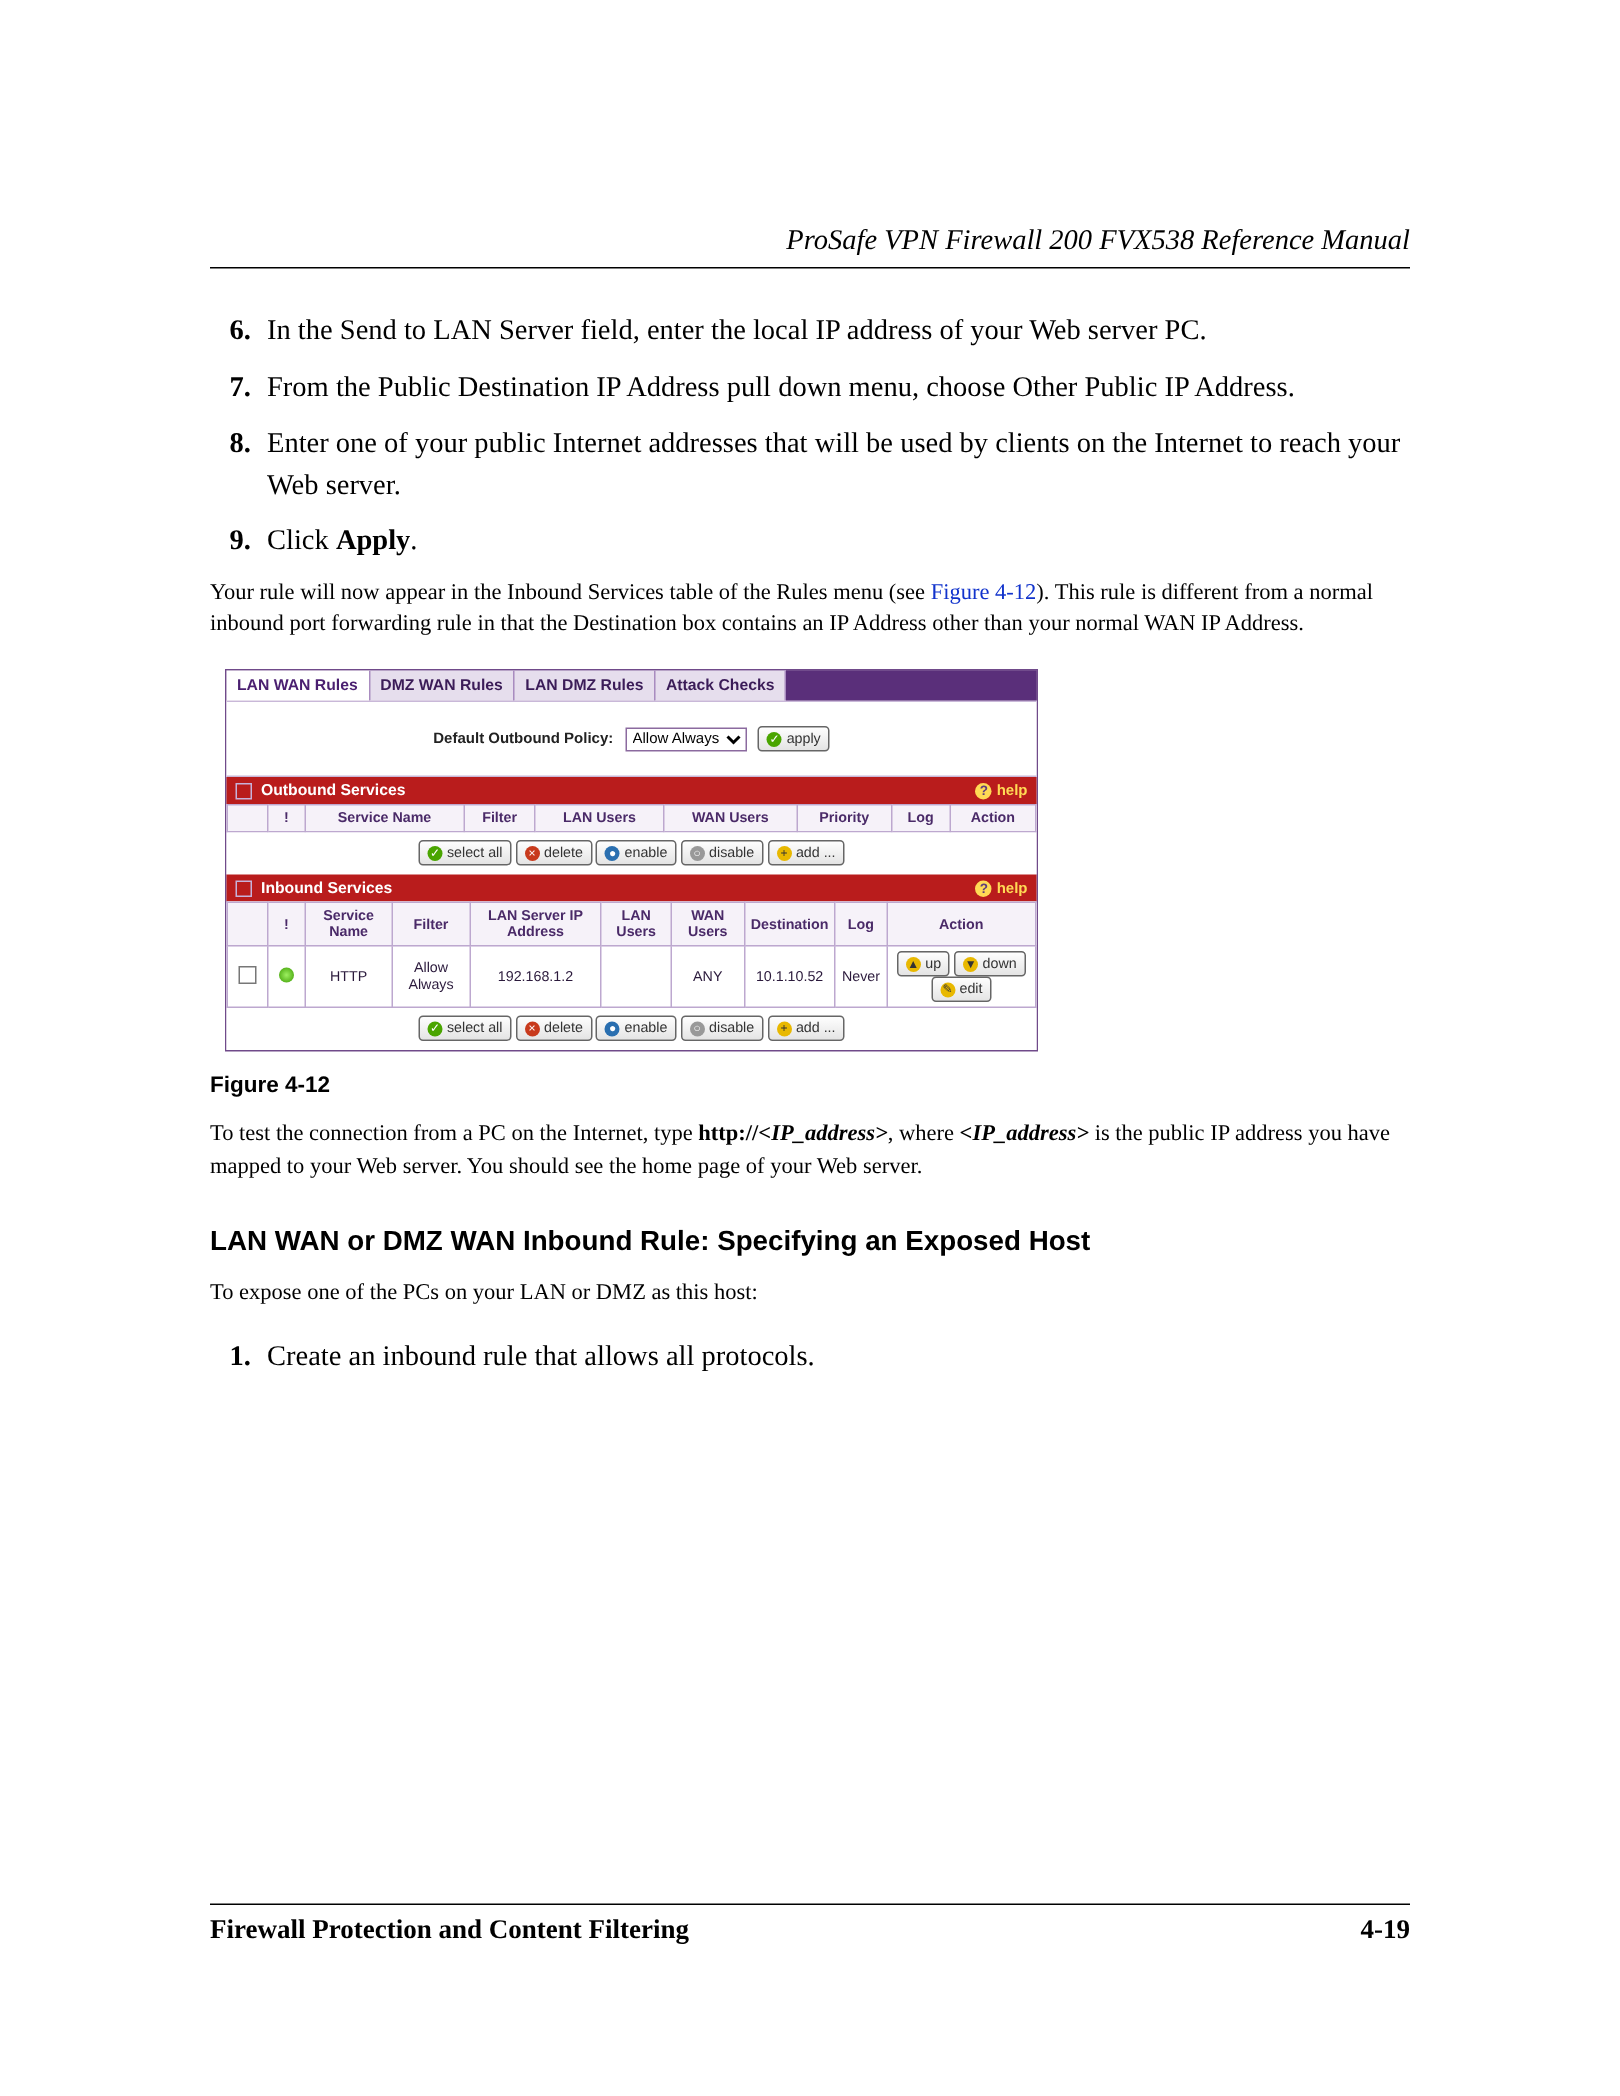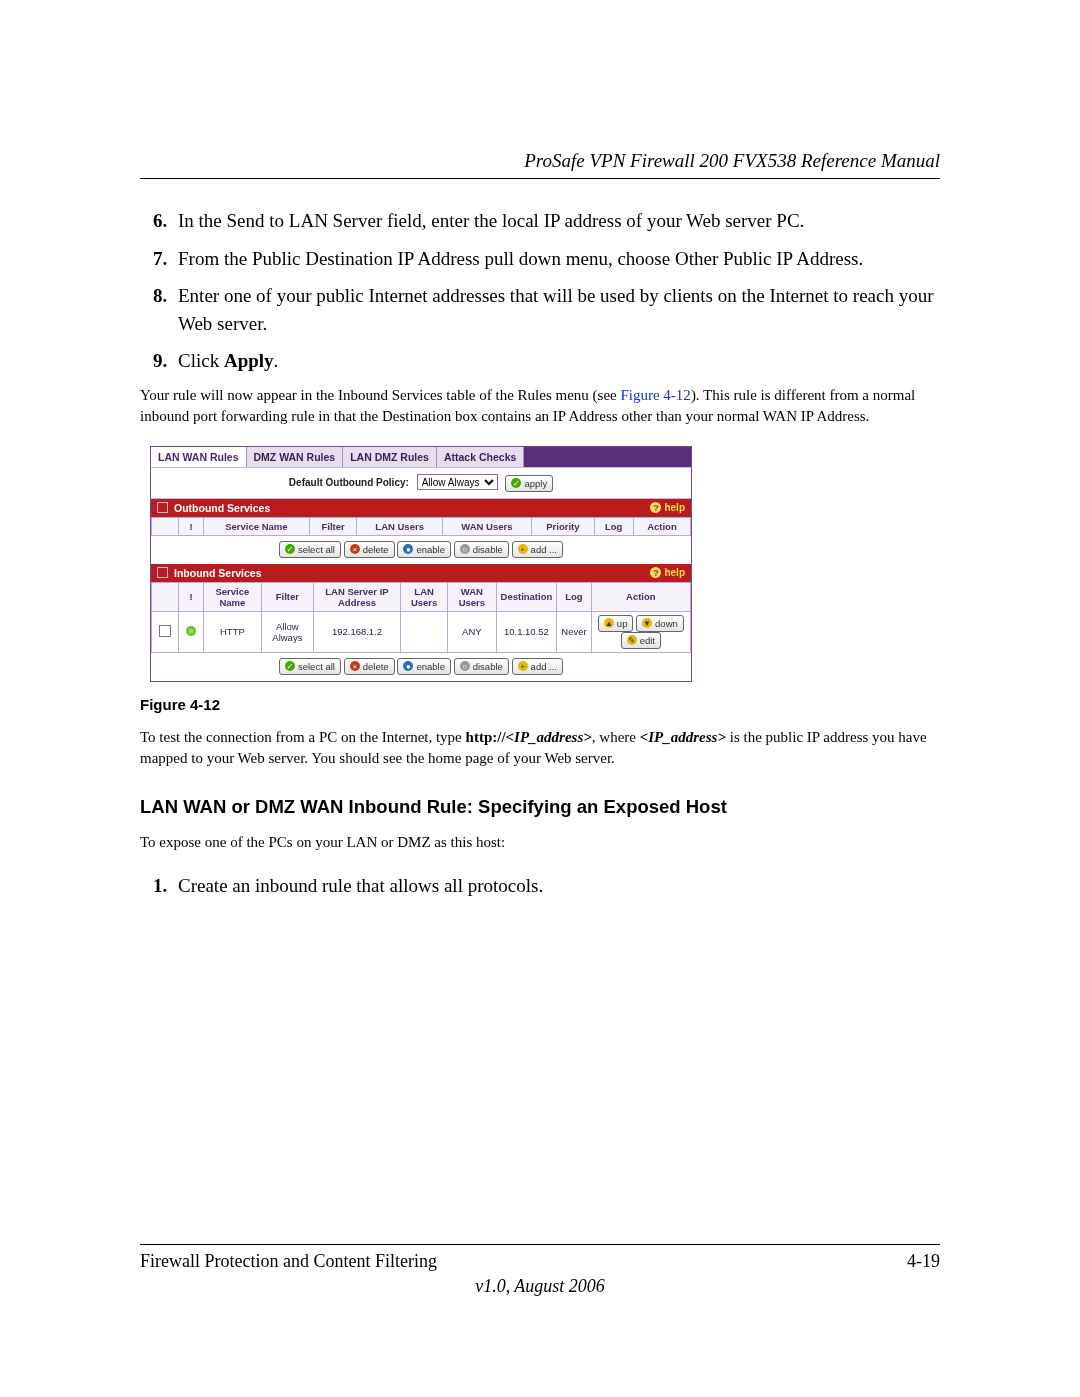--- a/index.html
+++ b/index.html
@@ -73,21 +73,21 @@
     padding: 4px 7px;
     border-right: 1px solid #a98cc0;
     color: #3b1c58;
     background: #e6deed;
     cursor: pointer;
   }
   .tab.active { background: #fff; color: #4a1f70; }
   .tab-filler { flex: 1; background: #5a2f7a; }
   .policybar {
     background: #fff;
-    padding: 6px 0;
+    padding: 16px 0;
     text-align: center;
     border-top: 1px solid #c9b8d8;
     border-bottom: 1px solid #c9b8d8;
   }
   .policybar .lbl { font-weight: bold; color: #222; font-size: 10px; }
   .policybar select {
     font-size: 10px;
     border: 1px solid #8b6a9f;
     background: #fff;
     margin: 0 5px;
@@ -177,20 +177,21 @@
   
   .footer {
     position: absolute;
     left: 140px; right: 140px;
     bottom: 100px;
   }
   .footer hr { border: none; border-top: 1px solid #000; margin: 0 0 6px 0; }
   .footer .row1 {
     display: flex; justify-content: space-between;
     font-size: 18px;
+    font-weight: bold;
   }
   .footer .row2 {
     text-align: center; font-style: italic; font-size: 18px; margin-top: 4px;
   }
 </style>
 </head>
 <body>
 
 <div class="page">
   <div class="header-line">ProSafe VPN Firewall 200 FVX538 Reference Manual</div>
@@ -362,14 +363,13 @@
     <li>Create an inbound rule that allows all protocols.</li>
   </ol>
 </div>
 
 <div class="footer">
   <hr>
   <div class="row1">
     <span>Firewall Protection and Content Filtering</span>
     <span>4-19</span>
   </div>
-  <div class="row2">v1.0, August 2006</div>
 </div>
 
 </body></html>

